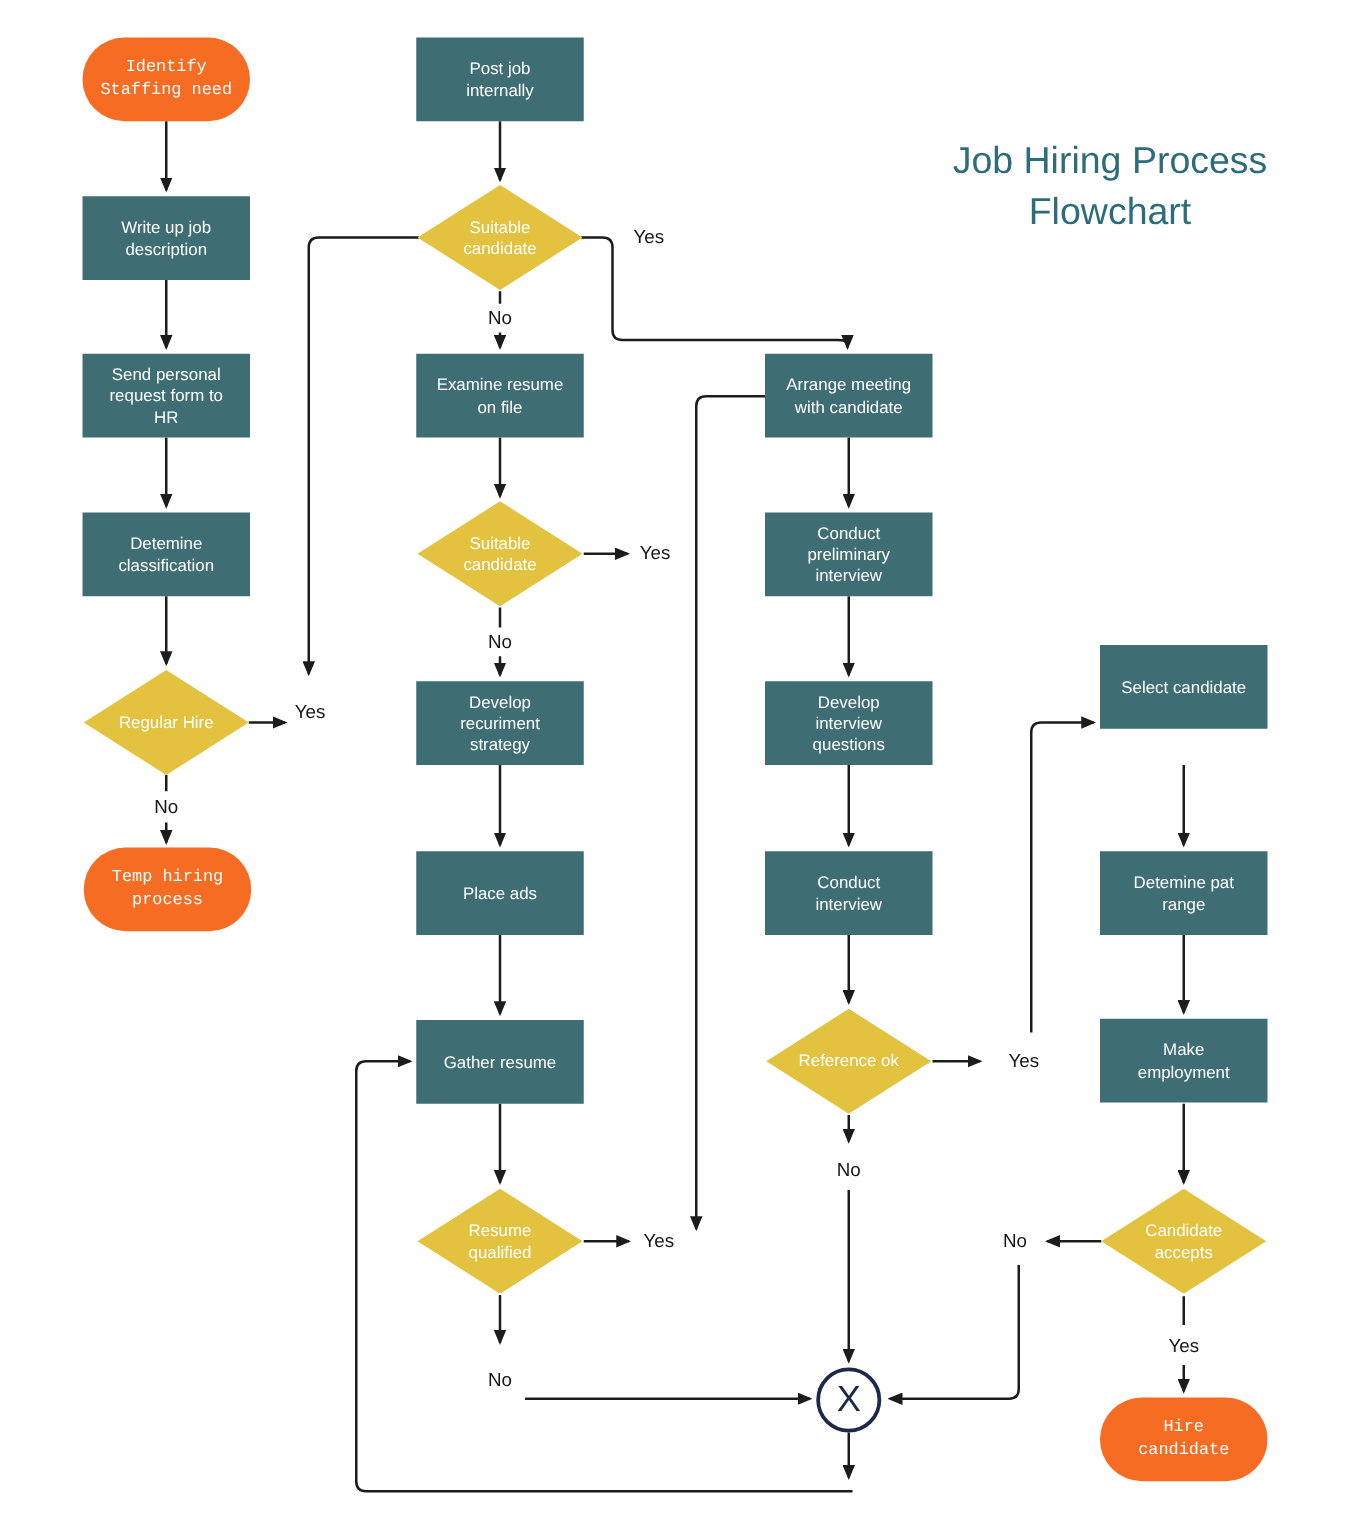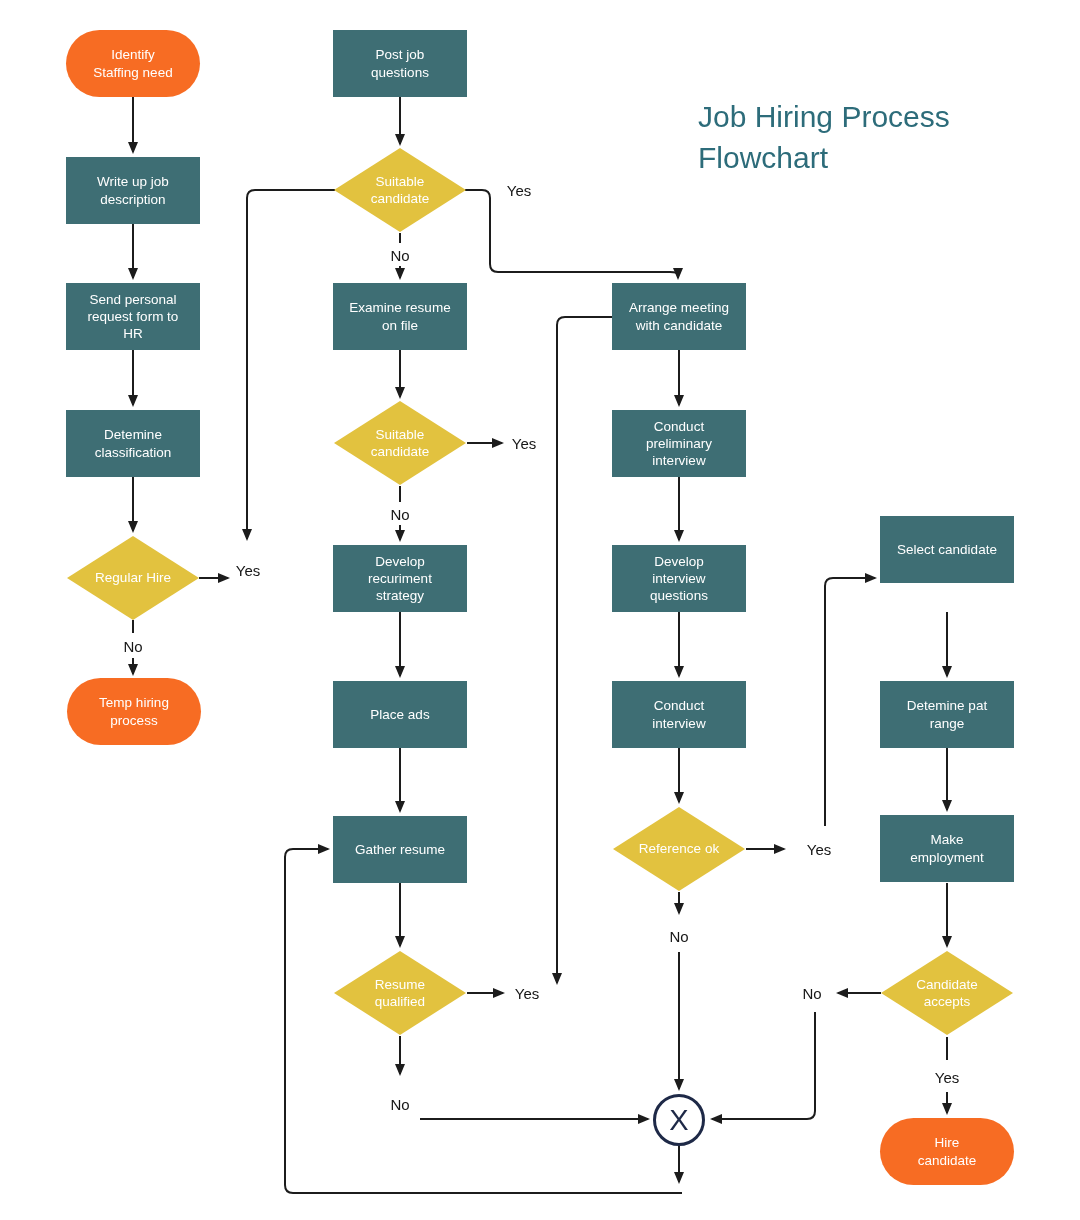--- a/index.html
+++ b/index.html
@@ -19,37 +19,37 @@
   }
   #edges{position:absolute;left:0;top:0;width:1080px;height:1220px;}
   .edge{fill:none;stroke:var(--line-color);stroke-width:2px;}
   .arrowhead{fill:var(--line-color);}
   .node{
     position:absolute;display:flex;align-items:center;justify-content:center;
     text-align:center;color:var(--shape-text);font-size:13.5px;line-height:1.28;
     white-space:pre-line;
   }
   .process{width:134px;height:67px;background:var(--process-fill);}
-  .terminator{width:134px;height:67px;background:var(--terminator-fill);border-radius:34px;}
+  .terminator{width:134px;height:67px;background:var(--terminator-fill);border-radius:34px;font-family:Liberation Mono, monospace;}
   .decision{
     width:132px;height:84px;background:var(--decision-fill);
     clip-path:polygon(50% 0,100% 50%,50% 100%,0 50%);
   }
   .junction{
     position:absolute;width:46px;height:46px;border-radius:50%;
     border:3px solid var(--junction-color);background:#ffffff;color:var(--junction-color);
     display:flex;align-items:center;justify-content:center;
     font-size:29px;line-height:1;
   }
   .flow-label{
     position:absolute;transform:translate(-50%,-50%);
     color:var(--label-text);font-size:15px;white-space:nowrap;
   }
   #title{
-    position:absolute;left:698px;top:96px;width:380px;
+    position:absolute;left:698px;top:108px;width:380px;text-align:center;
     color:var(--title-color);font-size:30px;line-height:41px;
   }
 </style>
 </head>
 <body>
 
 <div id="canvas">
 
   <svg id="edges" xmlns="http://www.w3.org/2000/svg">
     <defs>
@@ -116,21 +116,21 @@
   <div class="node process" style="left:66px;top:283px">Send personal
 request form to
 HR</div>
   <div class="node process" style="left:66px;top:410px">Detemine
 classification</div>
   <div class="node decision" style="left:67px;top:536px">Regular Hire</div>
   <div class="node terminator" style="left:67px;top:678px">Temp hiring
 process</div>
 
   <div class="node process" style="left:333px;top:30px">Post job
-questions</div>
+internally</div>
   <div class="node decision" style="left:334px;top:148px">Suitable
 candidate</div>
   <div class="node process" style="left:333px;top:283px">Examine resume
 on file</div>
   <div class="node decision" style="left:334px;top:401px">Suitable
 candidate</div>
   <div class="node process" style="left:333px;top:545px">Develop
 recuriment
 strategy</div>
   <div class="node process" style="left:333px;top:681px">Place ads</div>

